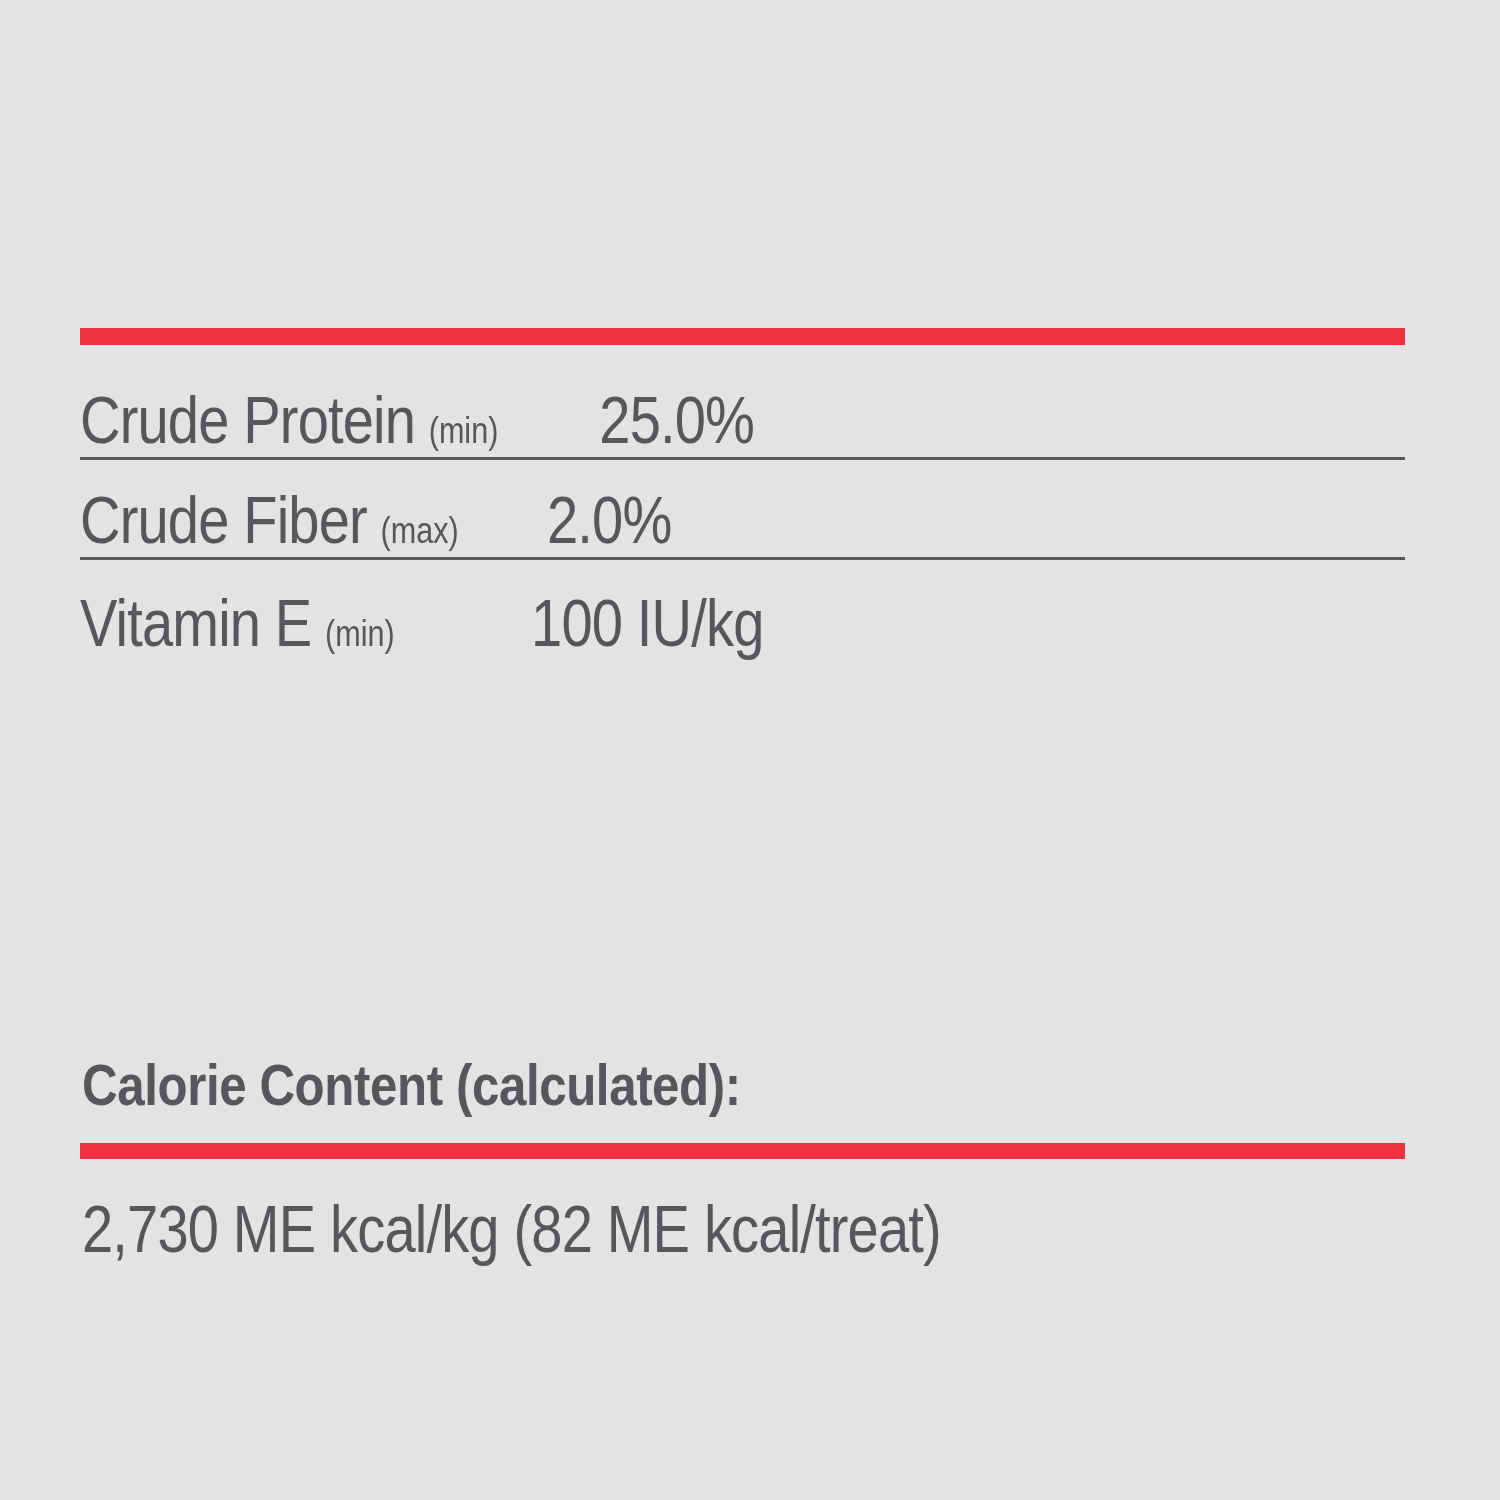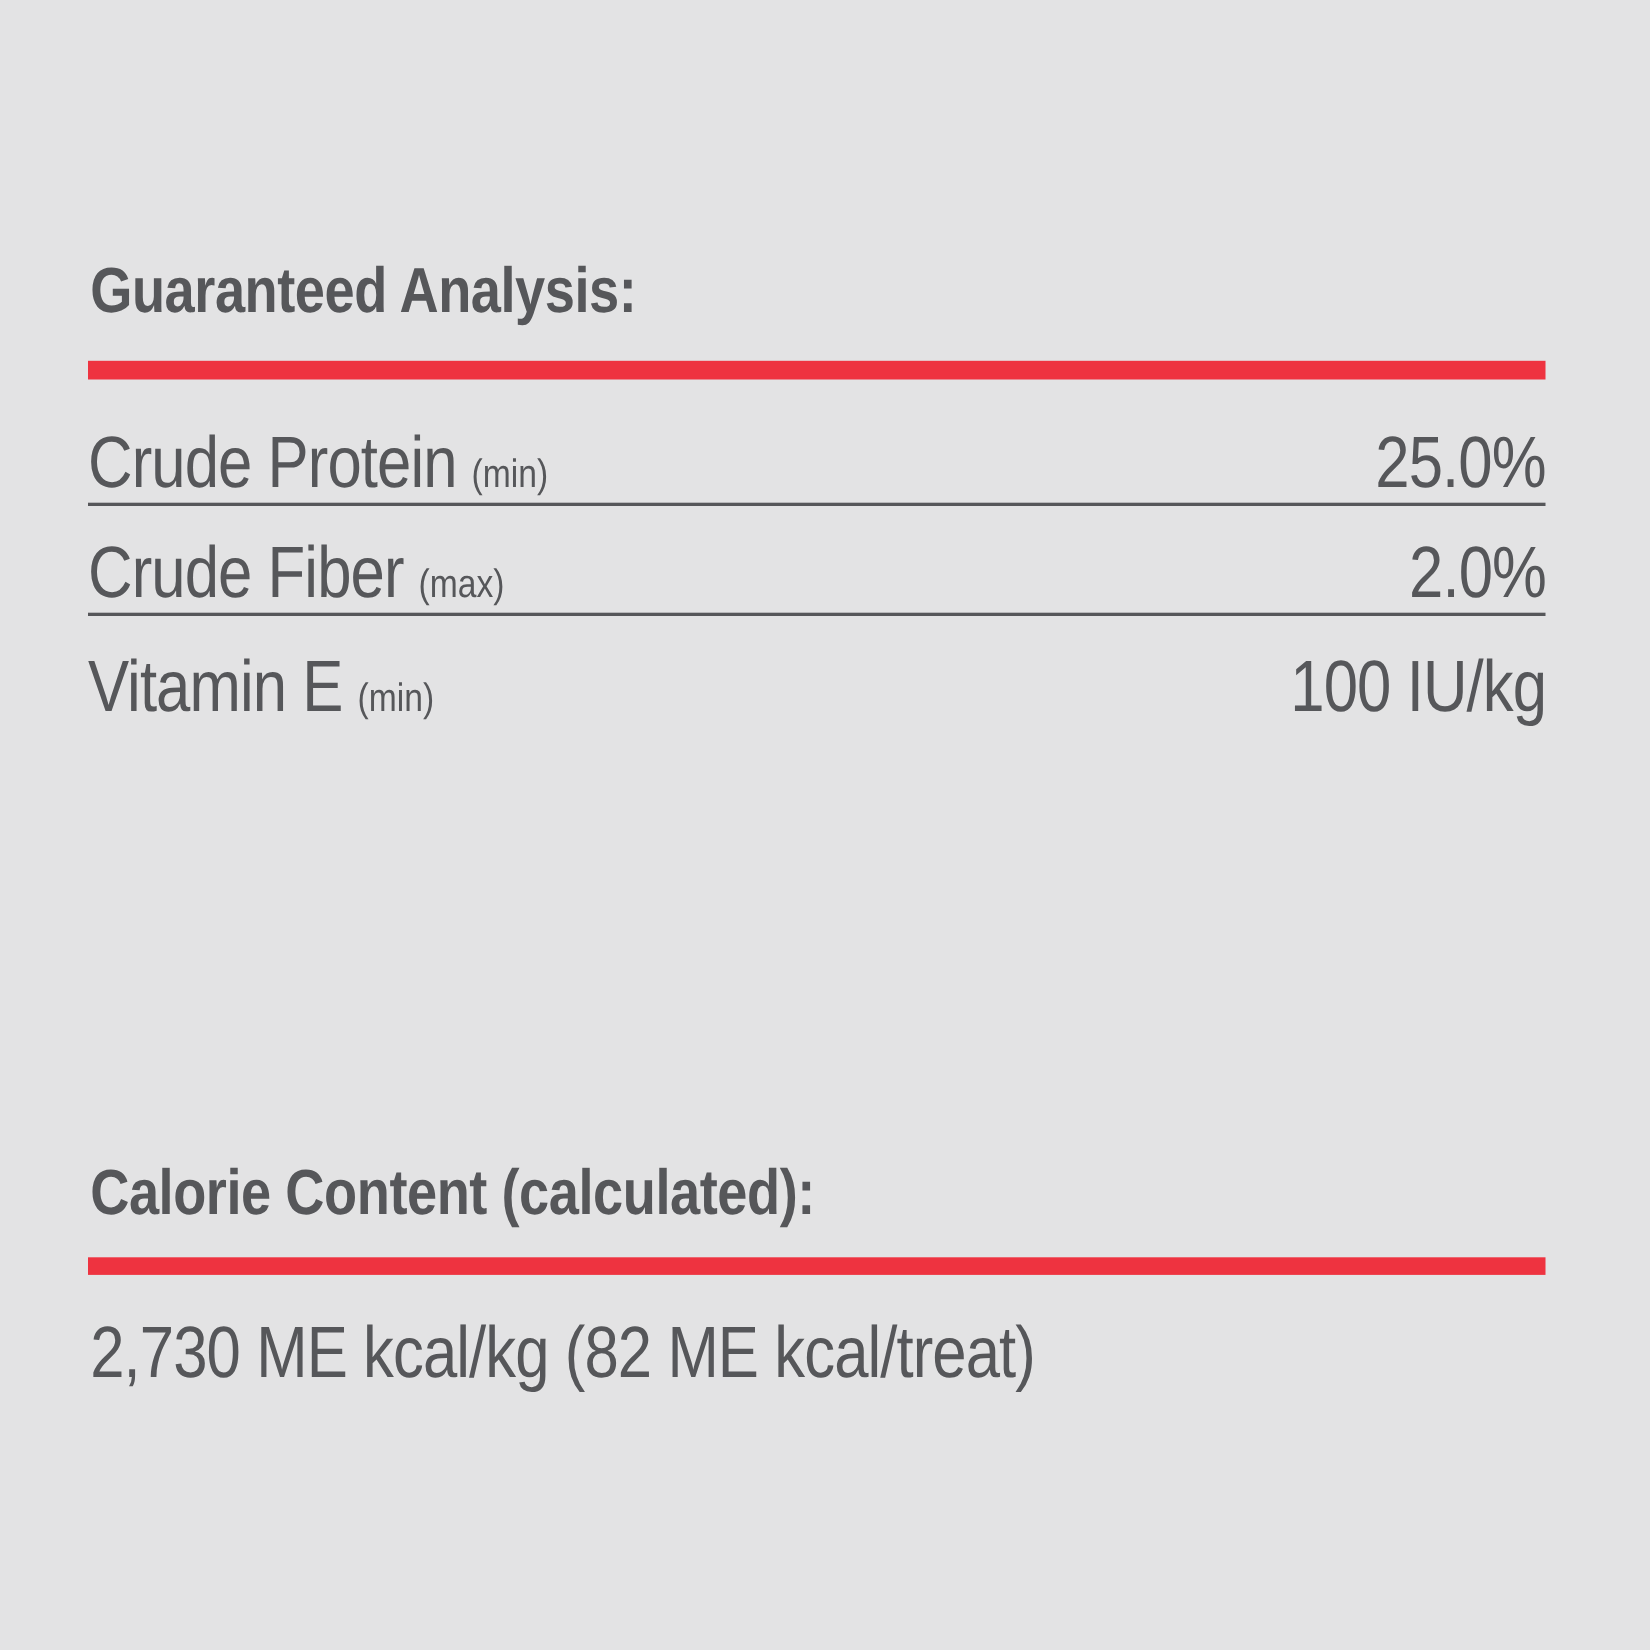--- a/index.html
+++ b/index.html
@@ -48,29 +48,28 @@
 
   .table {
     position: absolute;
     top: 345px;
     left: 80px;
     width: 1325px;
   }
   .row {
     height: 100px;
     display: flex;
-    justify-content: space-between;
     align-items: flex-end;
     padding-bottom: 4px;
     border-bottom: 3px solid var(--ink);
     font-size: 66px;
     line-height: 1;
   }
   .row:first-child { height: 115px; }
-  .row:last-child { border-bottom: none; }
+  .row:last-child { border-bottom: none; gap: 40px; }
 
   .label-main { letter-spacing: -1px; }
   .qual {
     font-size: 36px;
     margin-left: 16px;
   }
   .value { letter-spacing: -1px; }
 
   #cc-value {
     position: absolute;
@@ -79,23 +78,20 @@
     font-size: 66px;
     line-height: 1;
     letter-spacing: -1px;
   }
 </style>
 </head>
 <body>
 
 <div class="sheet">
 
-  <div class="section-title" id="ga-title">
-    <span class="squeeze">Guaranteed Analysis:</span>
-  </div>
 
   <div class="red-bar" id="ga-bar"></div>
 
   <div class="table" id="ga-table">
   <div class="row">
     <span class="squeeze label"><span class="label-main">Crude Protein</span><span class="qual">(min)</span></span>
     <span class="squeeze right value">25.0%</span>
   </div>
 
 

